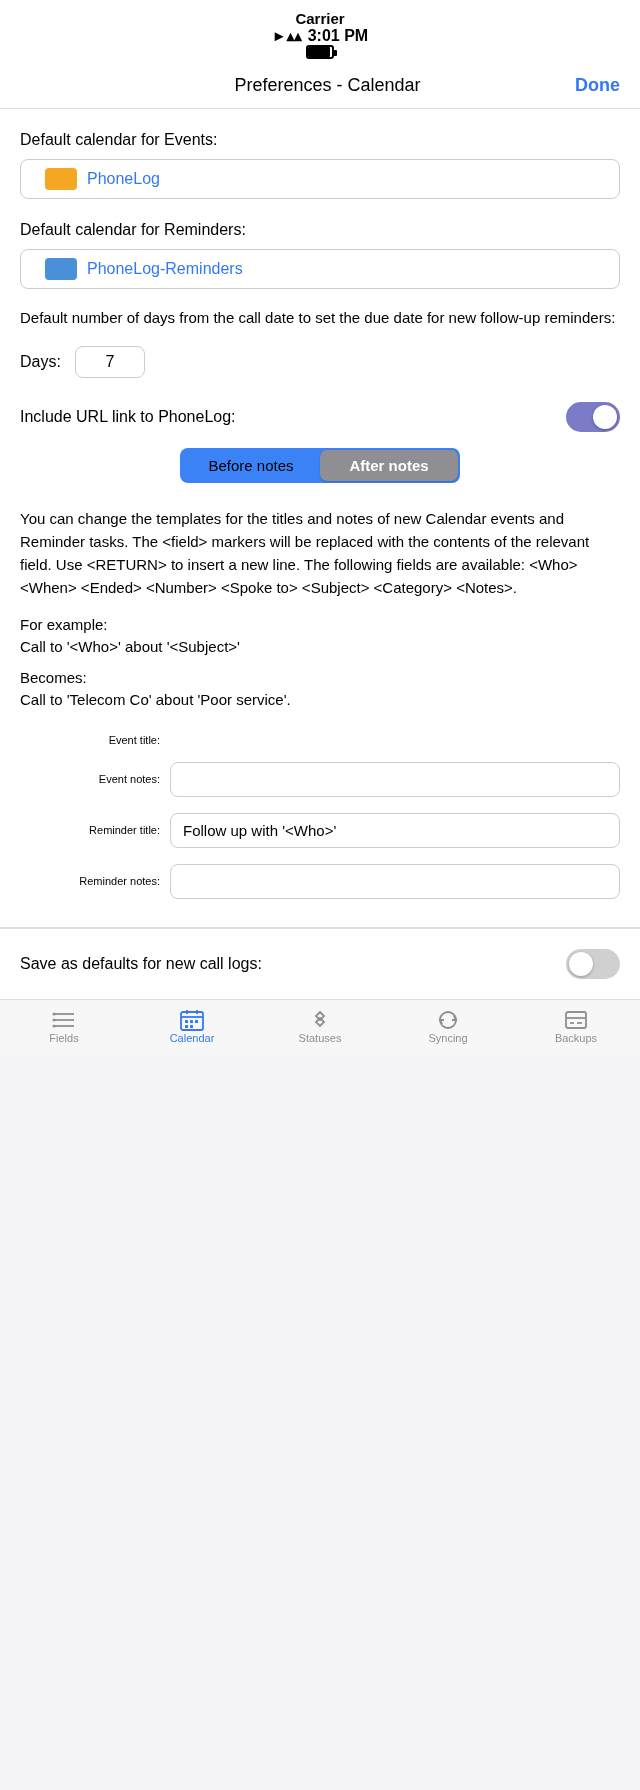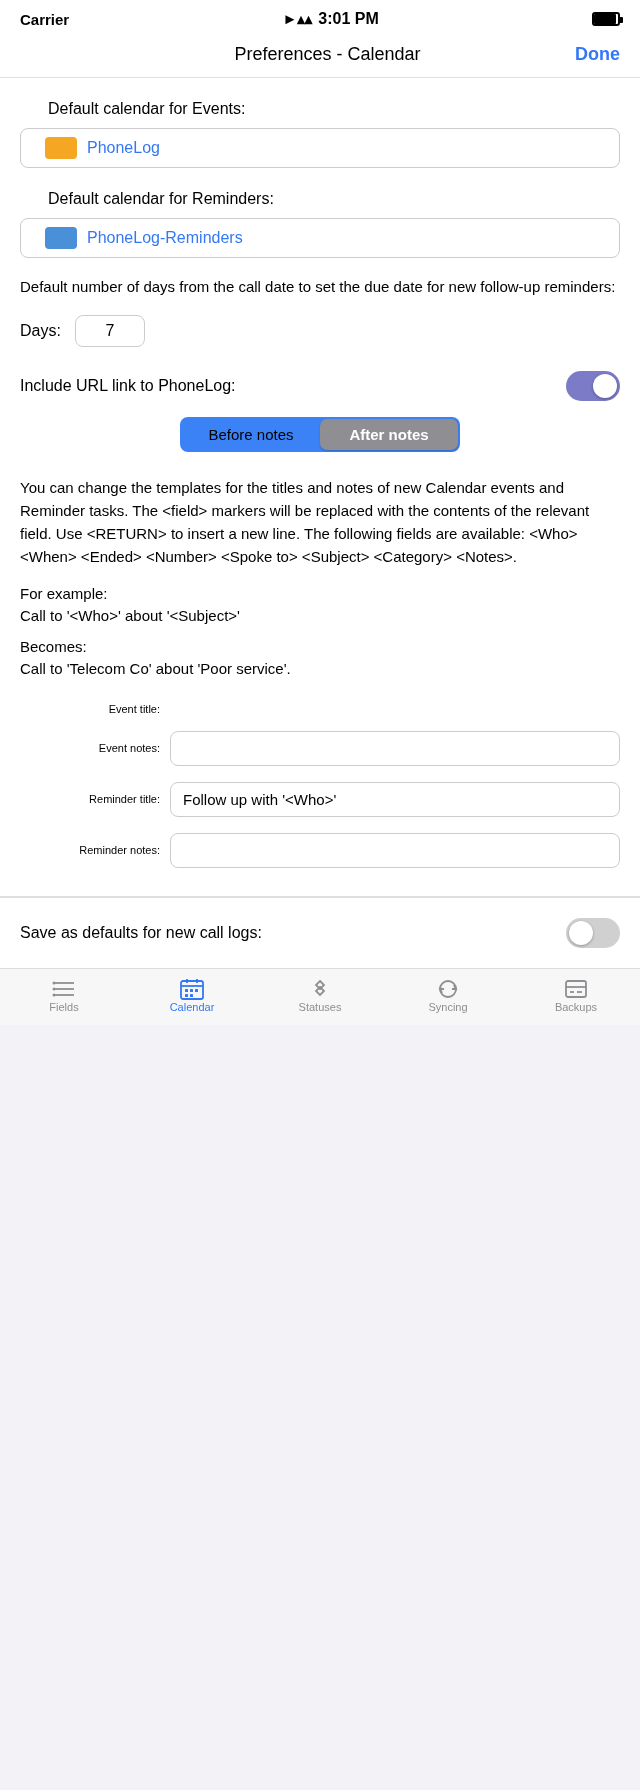--- a/index.html
+++ b/index.html
@@ -14,20 +14,21 @@
 
     
     .status-bar {
       display: flex;
       justify-content: space-between;
       align-items: center;
       padding: 10px 20px 6px;
       background: #fff;
       font-size: 15px;
       font-weight: 600;
+      flex-direction: column;
     }
     .status-bar .time { font-size: 16px; font-weight: 600; }
     .status-icons { display: flex; align-items: center; gap: 6px; }
     .battery-icon {
       width: 28px; height: 14px; border: 2px solid #000; border-radius: 3px; position: relative; display: inline-block;
     }
     .battery-icon::after {
       content: '';
       position: absolute;
       right: -5px; top: 3px;
@@ -58,21 +59,20 @@
       padding: 0 20px 20px;
       border-bottom: 1px solid #ddd;
     }
 
     .section-label {
       font-size: 16px;
       font-weight: 400;
       color: #000;
       padding-top: 22px;
       padding-bottom: 10px;
-      margin-left: 28px;
     }
 
     .calendar-selector {
       display: flex;
       align-items: center;
       border: 1px solid #ccc;
       border-radius: 8px;
       padding: 8px 24px;
       gap: 10px;
       background: #fff;

